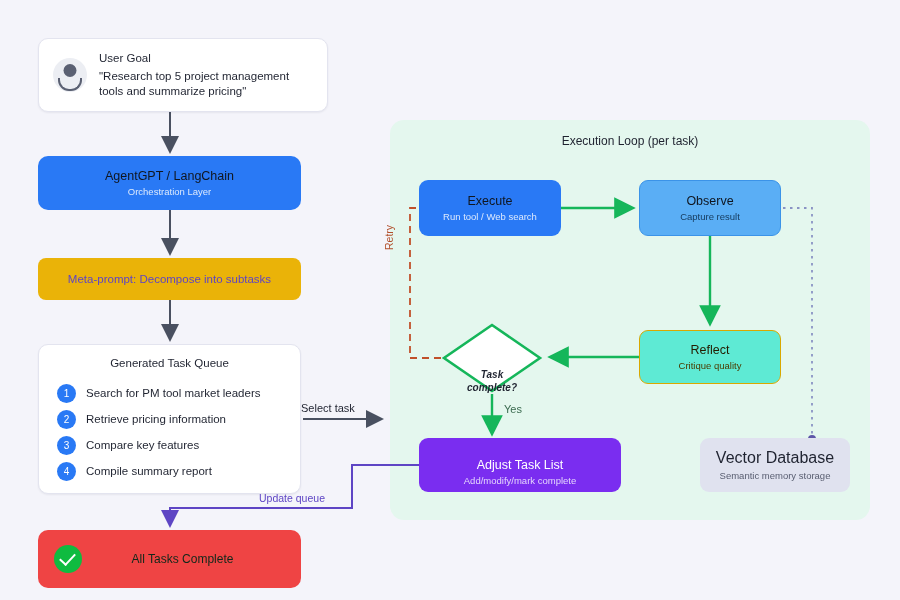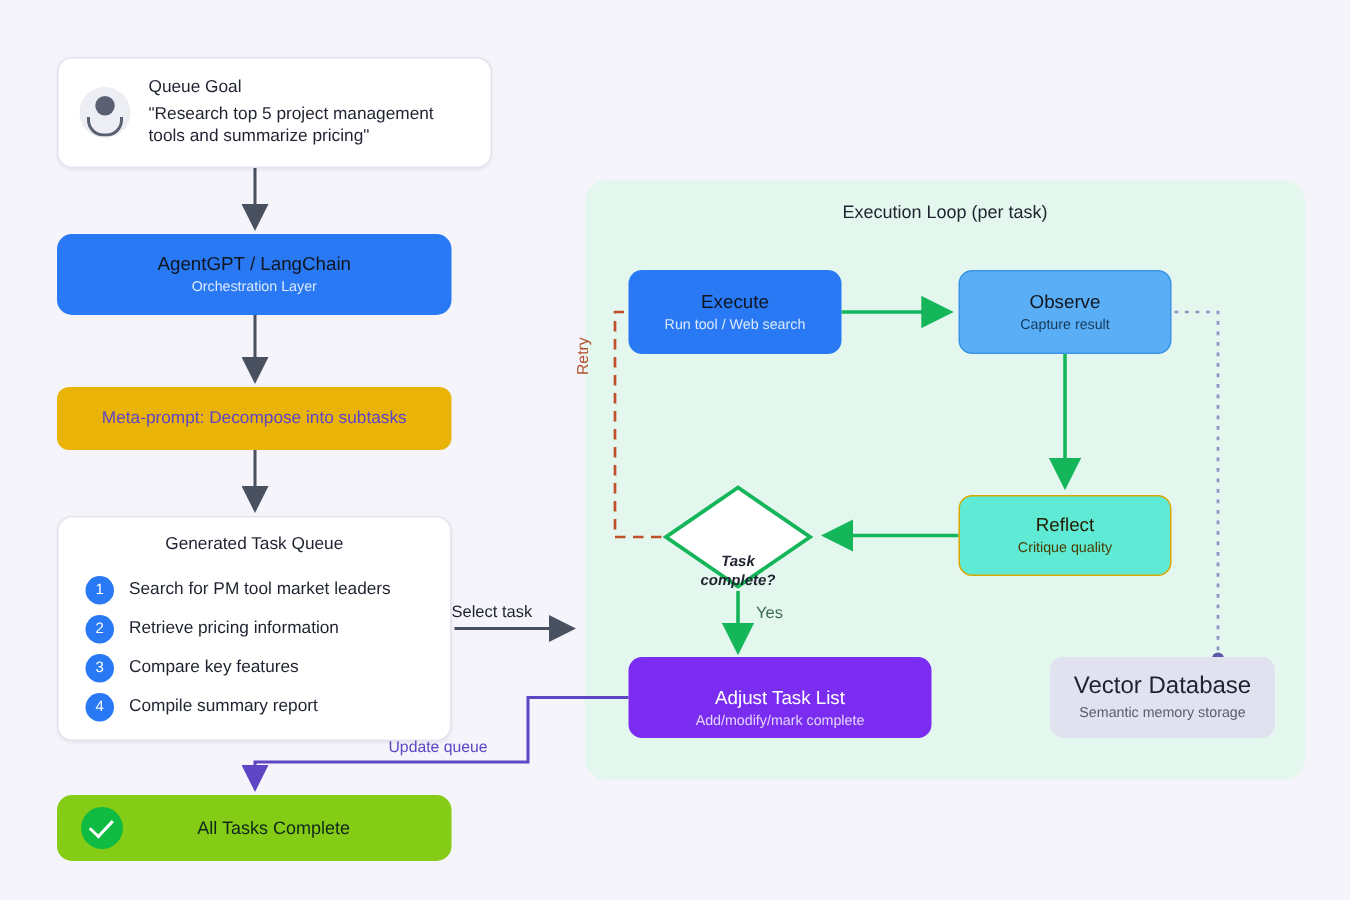--- a/index.html
+++ b/index.html
@@ -93,22 +93,22 @@
     width: 19px; height: 19px; border-radius: 50%;
     background: #2979f5; color: #fff;
     font-size: 10px; display: flex;
     align-items: center; justify-content: center;
     flex: 0 0 19px;
   }
   .task-label { font-size: 11.5px; color: #1f2330; }
 
   
   #all-complete {
-    left: 38px; top: 530px; width: 263px; height: 44px;
-    background: #84cc16; border-radius: 10px;
+    left: 38px; top: 530px; width: 263px; height: 58px;
+    background: #ef4444; border-radius: 10px;
     display: flex; align-items: center; padding-left: 16px;
   }
   .check-circle {
     width: 28px; height: 28px; border-radius: 50%;
     background: #0fbb40; position: relative; flex: 0 0 28px;
   }
   .check-circle::after {
     content: ""; position: absolute;
     left: 9px; top: 5px; width: 7px; height: 13px;
     border: solid #fff; border-width: 0 2.6px 2.6px 0;
@@ -245,21 +245,21 @@
     <path d="M783,208 L812,208 L812,438" stroke="#8a93c4" stroke-width="1.8" fill="none" stroke-dasharray="2.5,4.5"></path>
     <circle cx="812" cy="439" r="4" fill="#5e56a8"></circle>
   </svg>
 
   <div class="node" id="user-goal">
     <div class="avatar">
       <div class="head"></div>
         <div class="body"></div>
     </div>
     <div class="goal-text">
-      <div class="goal-title">Queue Goal</div>
+      <div class="goal-title">User Goal</div>
       <div class="goal-quote">"Research top 5 project management tools and summarize pricing"</div>
     </div>
   </div>
 
   <div class="node lnode" id="orchestration">
     <div class="t">AgentGPT / LangChain</div>
     <div class="s">Orchestration Layer</div>
   </div>
 
   <div class="node" id="meta-prompt">

